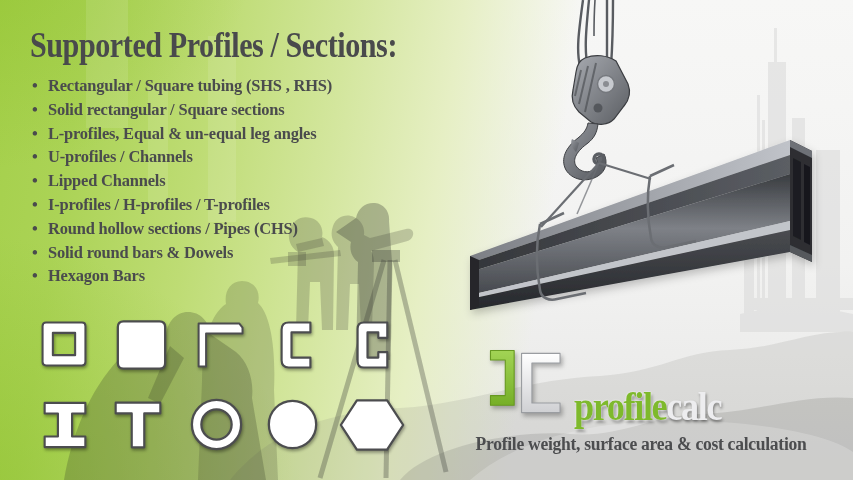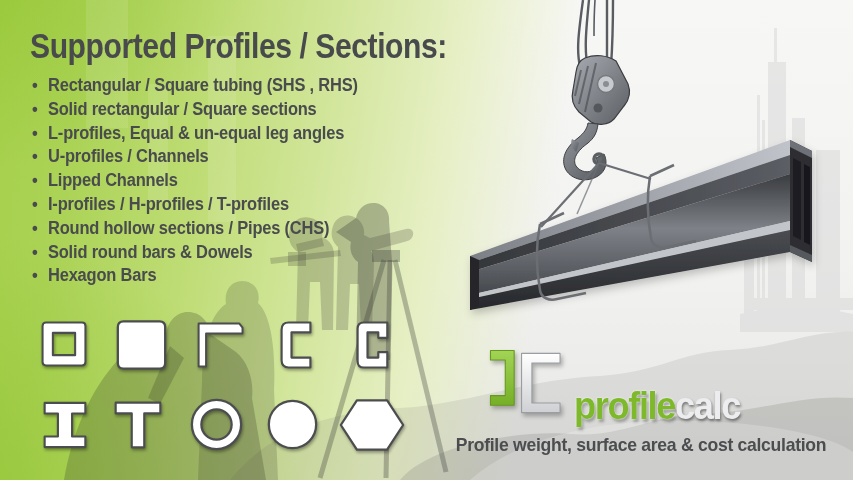--- a/index.html
+++ b/index.html
@@ -1,18 +1,18 @@
 <!DOCTYPE html>
 <html><head>
 <meta charset="utf-8">
 <style>
   html,body{margin:0;padding:0;background:#222;}
   .stage{
     position:relative;width:853px;height:480px;overflow:hidden;
-    font-family:Liberation Sans, sans-serif;
+    font-family:Liberation Serif, serif;
     background:linear-gradient(180deg,#f7f7f6 0%,#f2f2f1 55%,#e6e6e5 100%);
   }
   .green-wedge{
     position:absolute;inset:0;
     background:
       radial-gradient(420px 300px at -5% -8%, rgba(140,192,40,.50), rgba(140,192,40,0) 70%),
       radial-gradient(520px 400px at -8% 108%, rgba(134,188,36,.55), rgba(134,188,36,0) 72%),
       linear-gradient(99deg,#a5d04b 0%,#abd356 10%,#bedc74 24%,#d3e69d 38%,#e6efc4 50%,rgba(238,240,232,0) 63%);
   }
   .layer{position:absolute;inset:0;}

